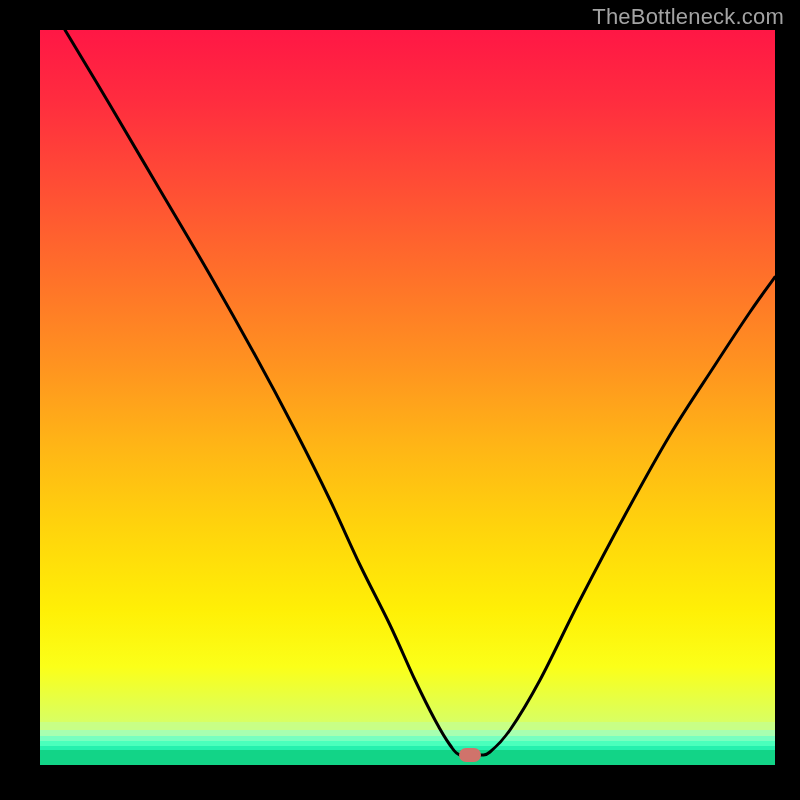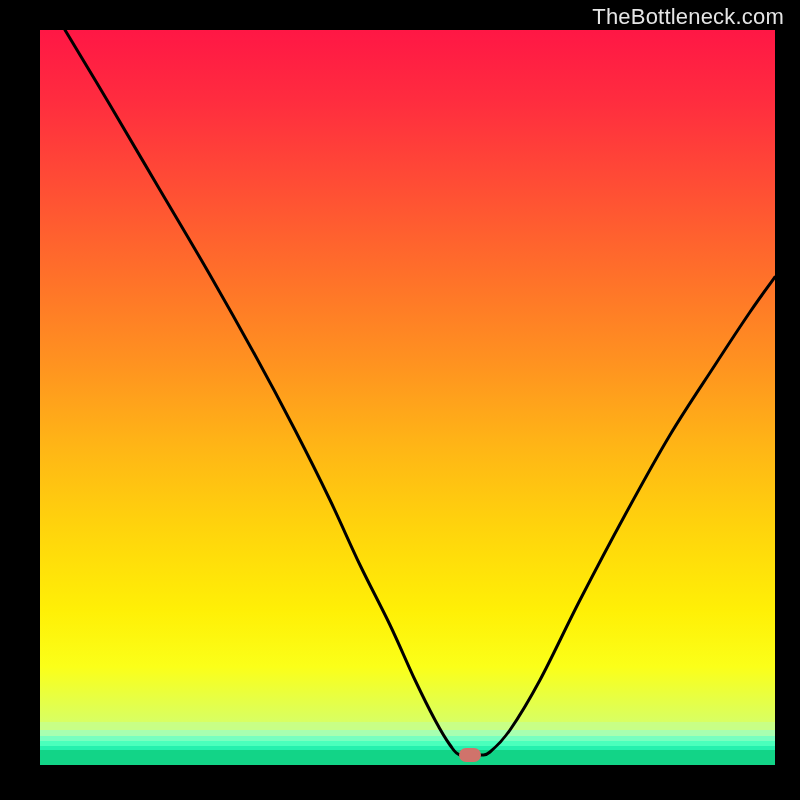--- a/index.html
+++ b/index.html
@@ -16,21 +16,21 @@
     height: 800px;
     background: #000;
   }
   .watermark {
     position: absolute;
     top: 4px;
     right: 16px;
     font-family: Arial, Helvetica, sans-serif;
     font-size: 22px;
     font-weight: 500;
-    color: #e5e5e5;
+    color: #a3a3a3;
     letter-spacing: 0.2px;
     z-index: 50;
     user-select: none;
   }
   .plot {
     position: absolute;
     left: 40px;
     top: 30px;
     width: 735px;
     height: 735px;

